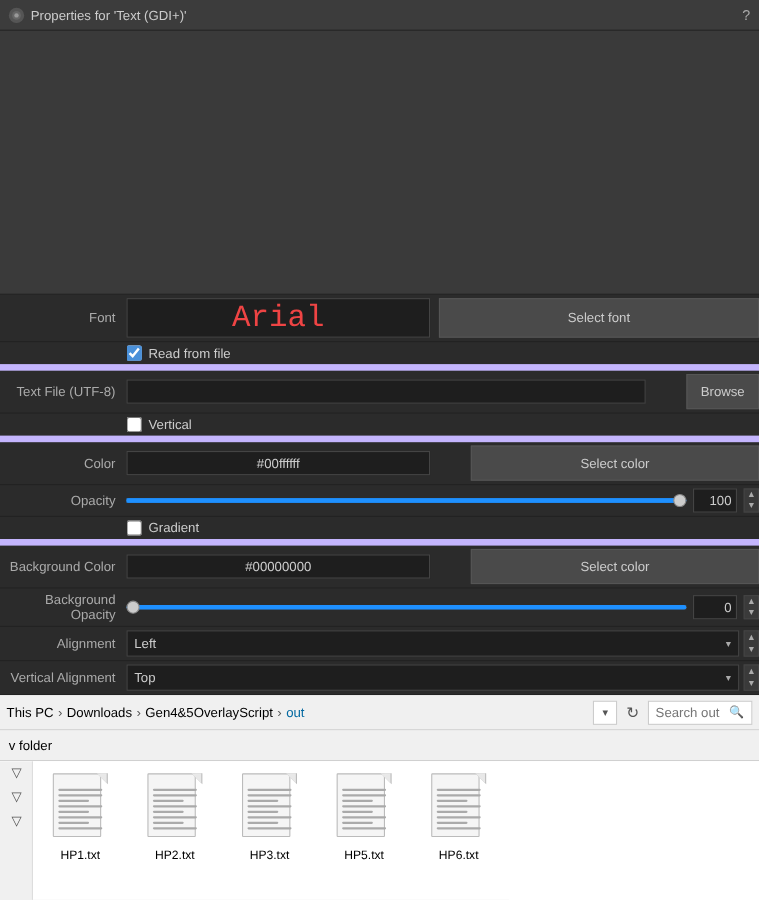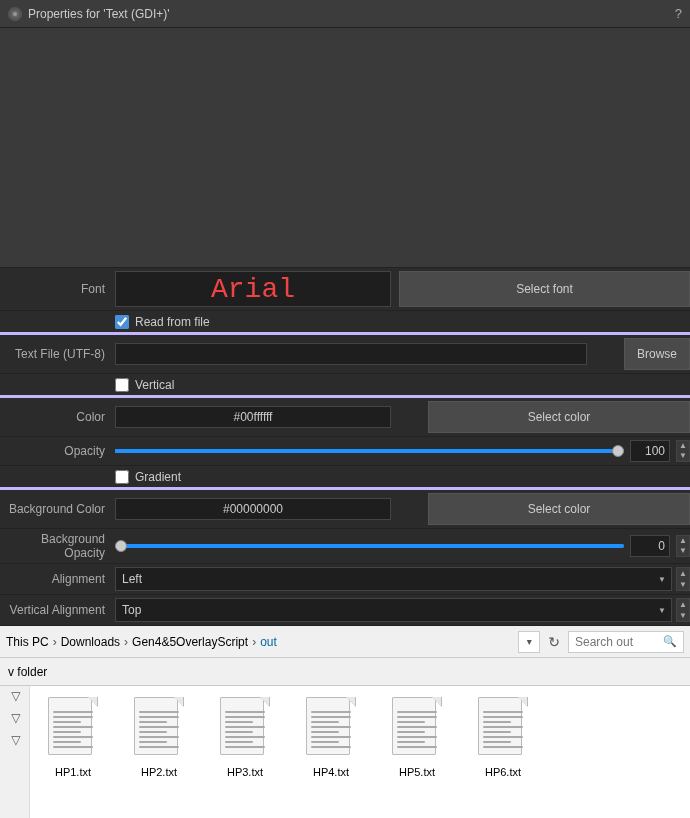--- a/index.html
+++ b/index.html
@@ -107,21 +107,21 @@
     .btn-wide {
       flex: 1;
       justify-content: center;
     }
 
     
     .checkbox-row {
       display: flex;
       align-items: center;
       min-height: 24px;
-      border-bottom: 3px solid #c4b5fd;
+      border-bottom: 6px solid #c4b5fd;
       padding: 3px 0;
     }
     .checkbox-spacer {
       width: 115px;
       flex-shrink: 0;
     }
     .checkbox-content {
       display: flex;
       align-items: center;
       gap: 6px;
@@ -302,21 +302,21 @@
       color: #555;
     }
     .search-box {
       background: #fff;
       border: 1px solid #ccc;
       height: 22px;
       display: flex;
       align-items: center;
       padding: 0 6px;
       gap: 4px;
-      width: 116px;
+      width: 95px;
     }
     .search-input {
       border: none;
       outline: none;
       font-size: 12px;
       color: #555;
       background: transparent;
       width: 100%;
     }
     .search-icon-box {
@@ -683,56 +683,37 @@
           <div class="txt-line"></div>
           <div class="txt-line txt-line-short"></div>
           <div class="txt-line"></div>
           <div class="txt-line txt-line-short"></div>
           <div class="txt-line"></div>
           <div class="txt-line txt-line-short"></div>
           <div class="txt-line"></div>
         </div>
       </div>
     </div>
-    <span class="file-name">HP4.txt</span>
+    <span class="file-name">HP5.txt</span>
   </div>
         <div class="file-item">
     <div class="file-icon-bg">
       <div class="txt-icon">
         <div class="txt-icon-body"></div>
         <div class="txt-icon-fold"></div>
         <div class="txt-icon-lines">
           <div class="txt-line"></div>
           <div class="txt-line"></div>
           <div class="txt-line txt-line-short"></div>
           <div class="txt-line"></div>
           <div class="txt-line txt-line-short"></div>
           <div class="txt-line"></div>
           <div class="txt-line txt-line-short"></div>
           <div class="txt-line"></div>
         </div>
       </div>
     </div>
-    <span class="file-name">HP5.txt</span>
-  </div>
-        <div class="file-item">
-    <div class="file-icon-bg">
-      <div class="txt-icon">
-        <div class="txt-icon-body"></div>
-        <div class="txt-icon-fold"></div>
-        <div class="txt-icon-lines">
-          <div class="txt-line"></div>
-          <div class="txt-line"></div>
-          <div class="txt-line txt-line-short"></div>
-          <div class="txt-line"></div>
-          <div class="txt-line txt-line-short"></div>
-          <div class="txt-line"></div>
-          <div class="txt-line txt-line-short"></div>
-          <div class="txt-line"></div>
-        </div>
-      </div>
-    </div>
     <span class="file-name">HP6.txt</span>
   </div>
       </div>
   </div>
 
 </div>
 
 </body></html>

